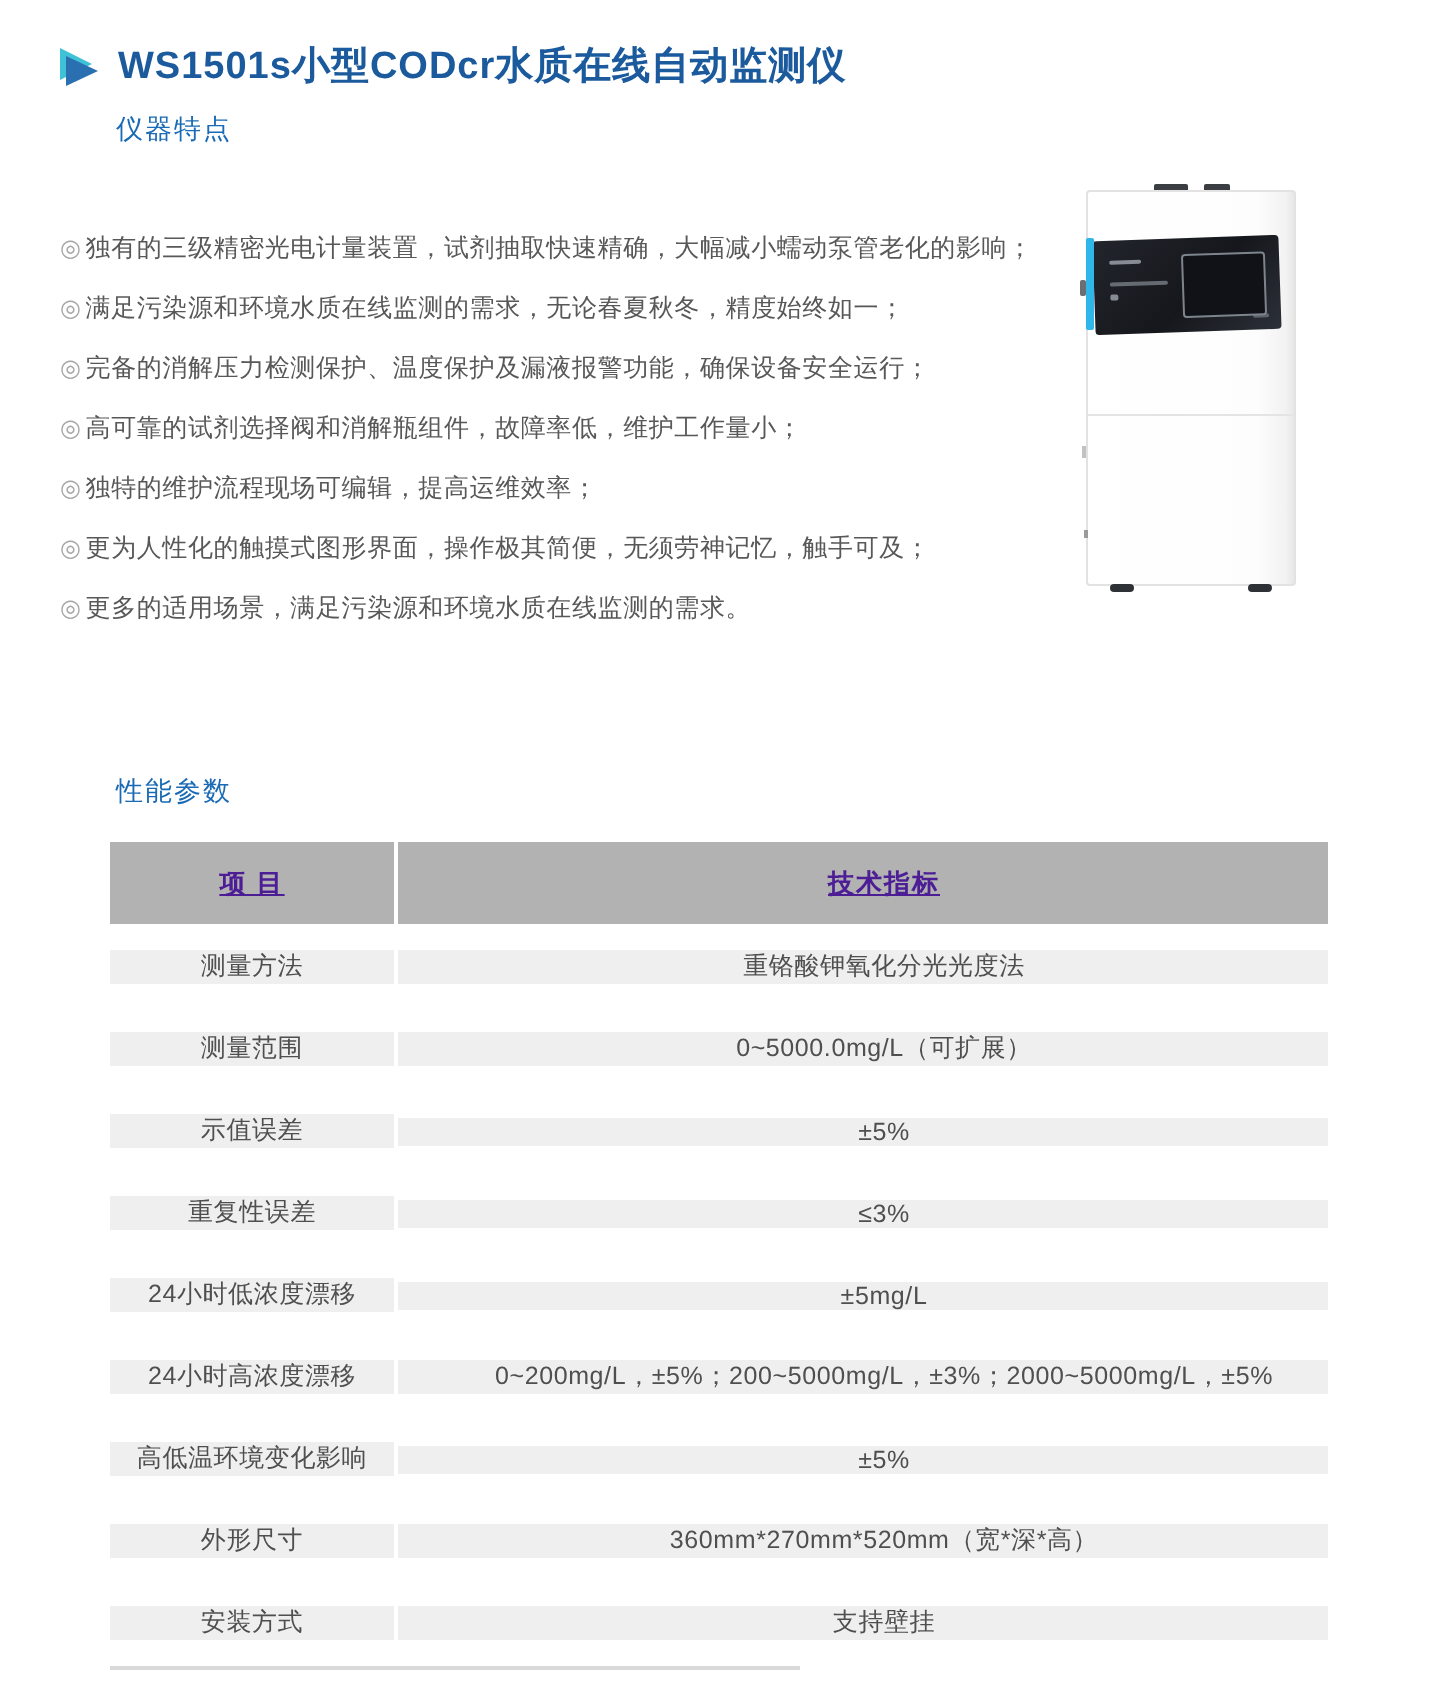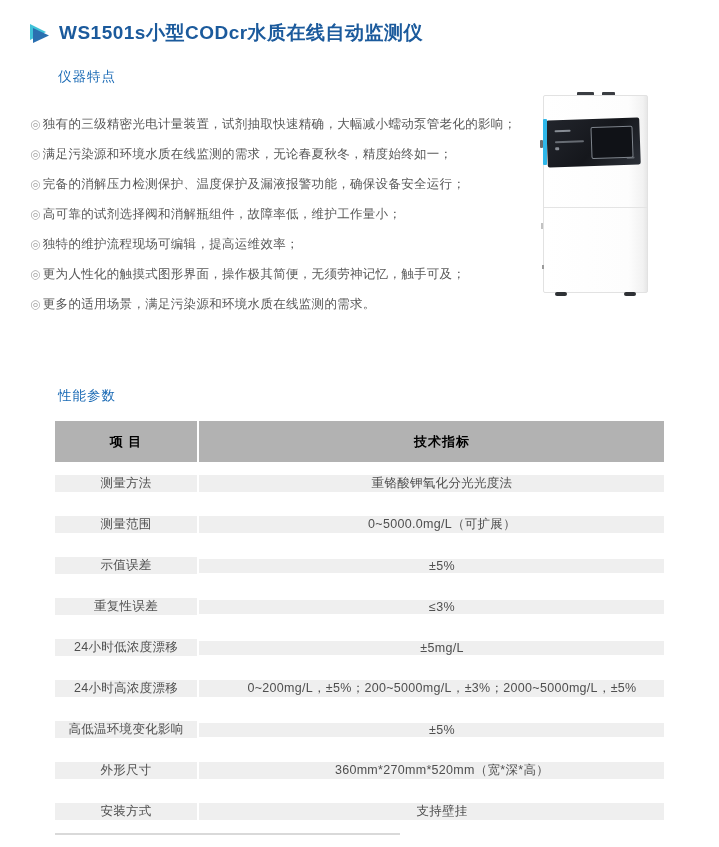--- a/index.html
+++ b/index.html
@@ -16,21 +16,21 @@
   .title-icon{width:21px;height:21px;margin-right:9px;flex:0 0 auto;}
   .page-title{
     font-size:19px;font-weight:bold;color:#1b5a9c;letter-spacing:0.5px;
   }
 
   
   .section-heading{
     position:absolute;left:58px;
     font-size:13.5px;color:#1a6ab5;letter-spacing:1px;font-weight:normal;
   }
-  #features-heading{top:68px;}
+  #features-heading{top:56px;}
   #specs-heading{top:387px;}
 
   
   .feature-list{position:absolute;left:30px;top:109px;width:490px;}
   .feature-item{
     height:30px;line-height:30px;
     font-size:12.5px;color:#585858;letter-spacing:0.3px;
     white-space:nowrap;
   }
   .feature-bullet{color:#a6a6a6;margin-right:2px;font-size:12px;}
@@ -67,22 +67,22 @@
   .device-nub.n3{left:-1px;top:170px;width:2px;height:4px;background:#9b9b9b;}
   .device-foot{position:absolute;top:197px;width:12px;height:4px;background:#2e3135;border-radius:2px;}
   .device-foot.f1{left:12px;}
   .device-foot.f2{left:81px;}
 
   
   .spec-table{position:absolute;left:55px;top:421px;width:609px;}
   .spec-header,.spec-row{display:flex;column-gap:2px;}
   .spec-header{height:41px;}
   .spec-header .cell{
-    background:#b2b2b2;color:#000000;font-weight:bold;font-size:13px;letter-spacing:1px;
-    display:flex;align-items:center;justify-content:center;
+    background:#b2b2b2;color:#4c1d95;font-weight:bold;font-size:13px;letter-spacing:1px;
+    display:flex;align-items:center;justify-content:center;text-decoration:underline;
   }
   .spec-row{height:39px;margin-top:2px;align-items:center;}
   .spec-row .cell{
     background:#efefef;color:#4f4f4f;font-size:12.5px;letter-spacing:0.3px;
     display:flex;align-items:center;justify-content:center;
   }
   .cell.col-item{width:142px;flex:0 0 auto;}
   .cell.col-spec{flex:1 1 auto;padding-left:21px;}
   .table-bottom-edge{position:absolute;left:55px;top:833px;width:345px;height:2px;background:#d9d9d9;}
 </style>

